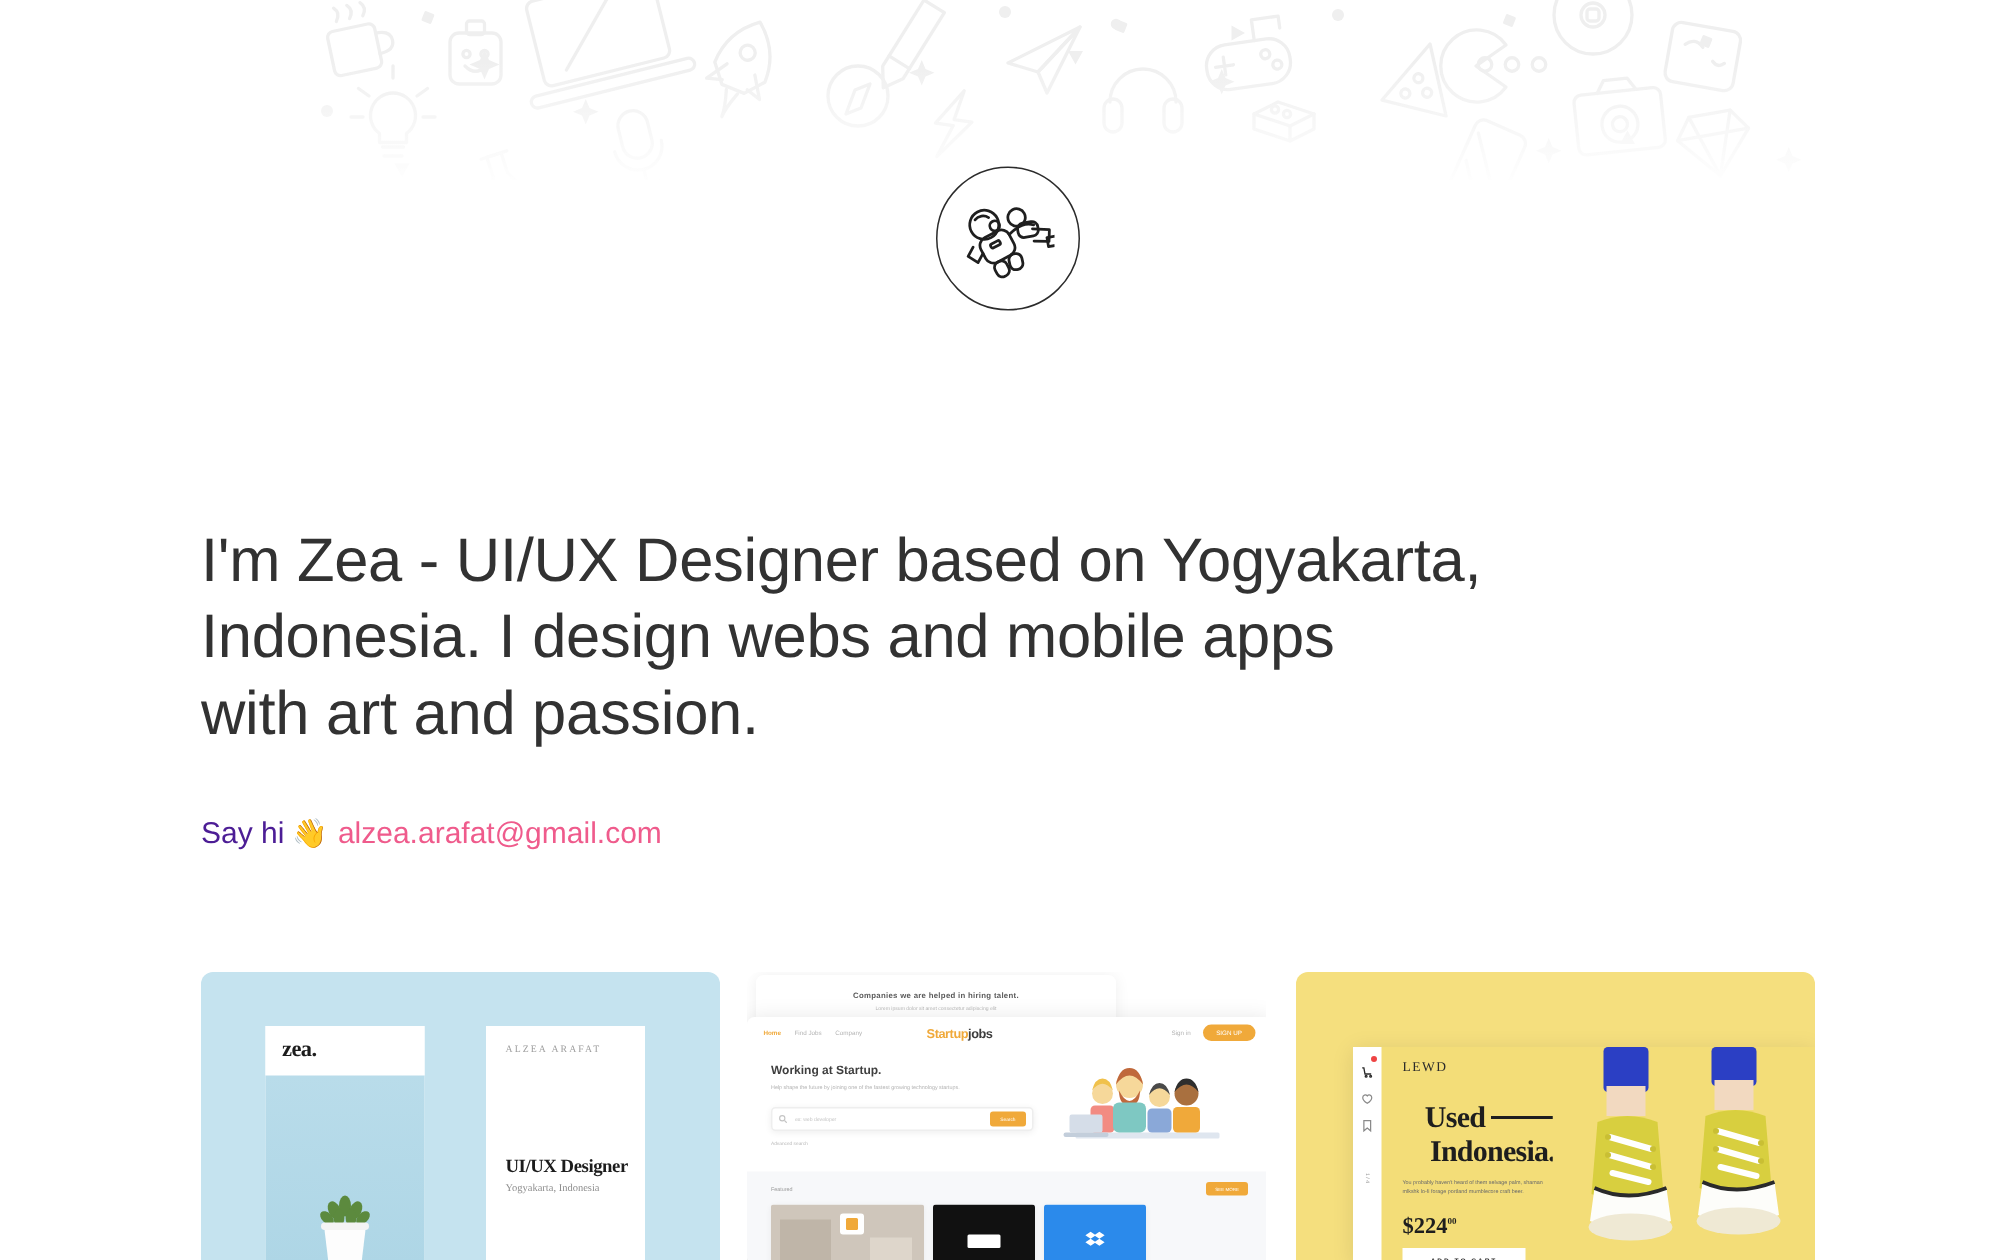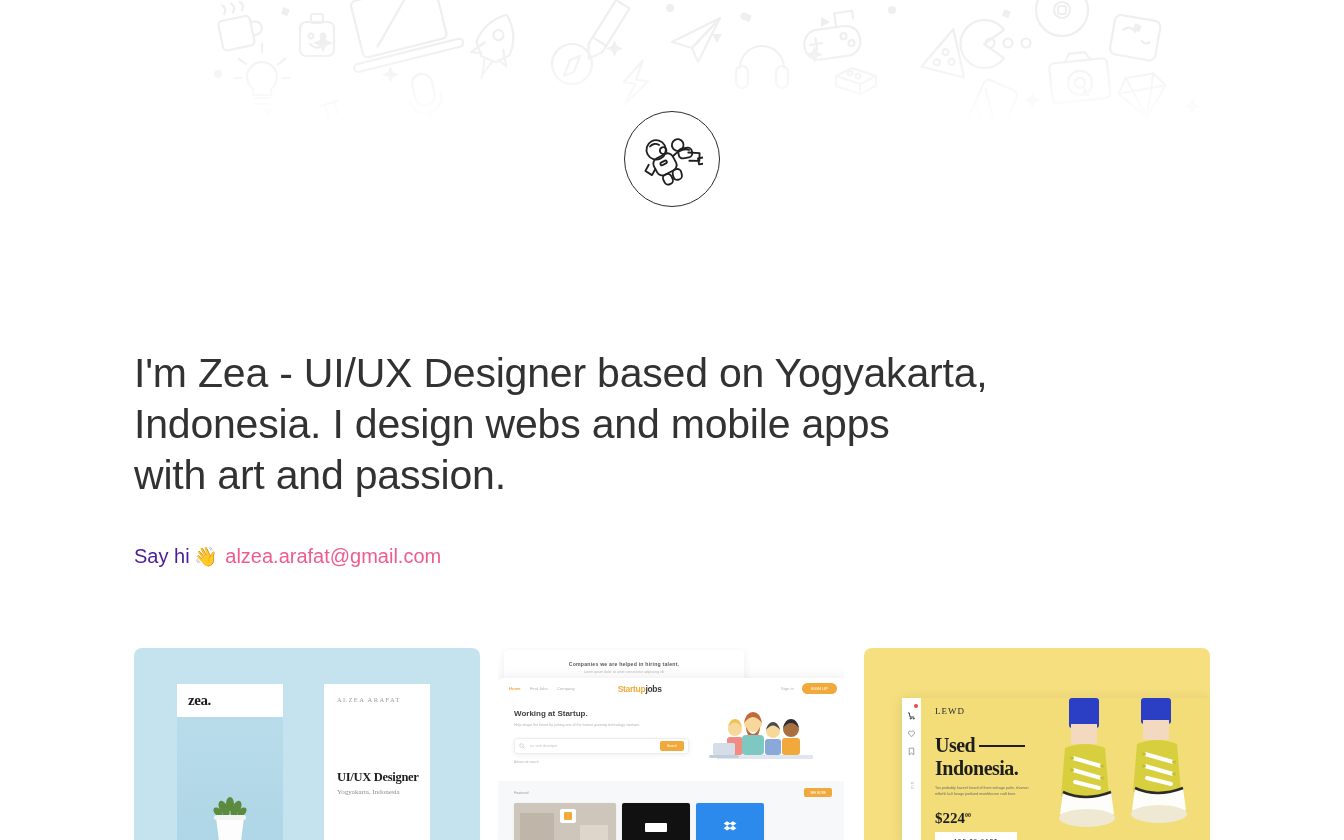--- a/index.html
+++ b/index.html
@@ -168,21 +168,21 @@
     align-items:center; padding-top:8px; gap:9px;
   }
   .rail-ico{ width:9px; height:9px; position:relative; }
   .rail-badge{ position:absolute; right:-2px; top:-2px; width:4px; height:4px; background:#e44; border-radius:50%;}
   .rail-vert{ writing-mode:vertical-rl; font-size:3.4px; color:#9a9a9a; margin-top:22px; letter-spacing:1px;}
   .lewd-body{ position:relative; flex:1; }
   .lewd-brand{ position:absolute; left:14px; top:8px; font-family:"Liberation Serif", serif; font-size:9px; letter-spacing:1px; color:#2a2a2a;}
   .lewd-title{
     position:absolute; left:14px; top:36px; width:120px;
     font-family:"Liberation Serif", serif; font-weight:700; font-size:20px;
-    line-height:23px; color:#1e1e1e; letter-spacing:-0.5px;
+    line-height:23px; color:#1e1e1e; letter-spacing:-0.5px;text-align:center;
   }
   .title-rule{ display:inline-block; width:46px; height:2px; background:#1e1e1e; vertical-align:5px; margin-left:4px;}
   .lewd-desc{ position:absolute; left:14px; top:88px; width:100px; font-size:3.6px; line-height:5.6px; color:#6a6a6a;}
   .lewd-price{ position:absolute; left:14px; top:112px; font-family:"Liberation Serif", serif; font-weight:700; font-size:15px; color:#1e1e1e;}
   .lewd-price sup{ font-size:6px; }
   .lewd-cta{
     position:absolute; left:14px; top:134px; width:82px; height:17px;
     background:#fff; display:flex; align-items:center; justify-content:center;
     font-size:4.4px; letter-spacing:1.3px; color:#2a2a2a; font-weight:700;
   }

